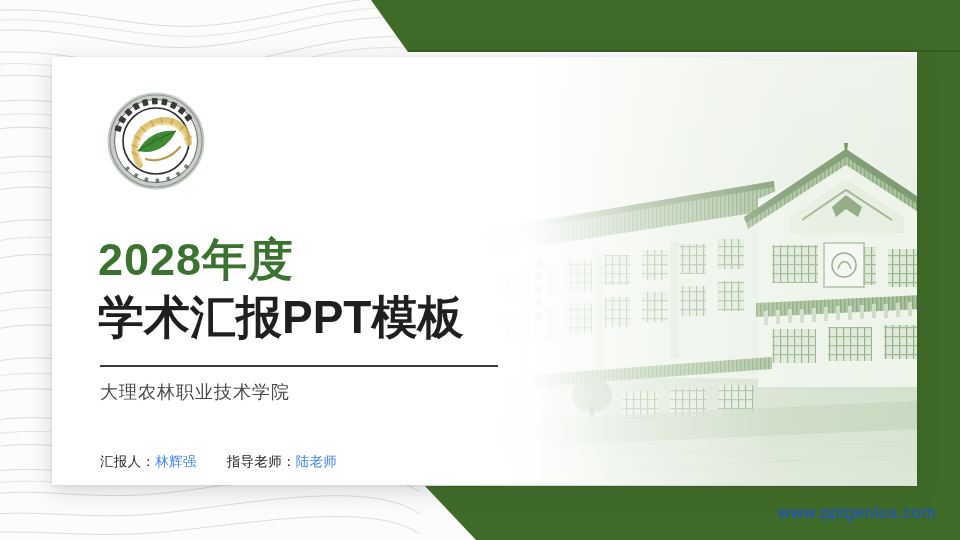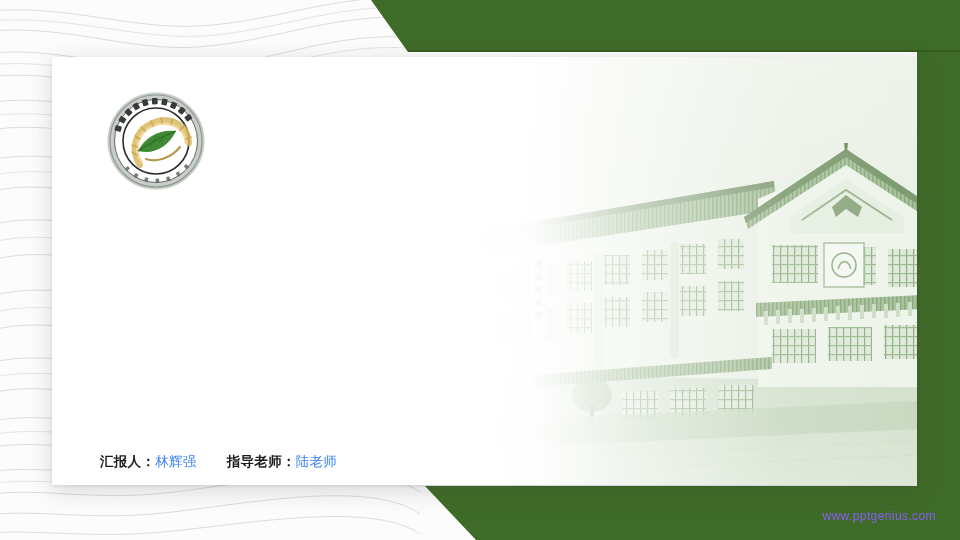--- a/index.html
+++ b/index.html
@@ -56,28 +56,28 @@
   .org{
     font-size:18px;color:#4a4a4a;margin:13px 0 0 2px;letter-spacing:1px;
     font-weight:normal;white-space:nowrap;
   }
 
   
   .presenter-row{
     position:absolute;left:48px;top:396px;font-size:13.5px;color:#2f2f2f;
     white-space:nowrap;letter-spacing:.3px;
   }
-  .presenter-row .lab{font-weight:bold;color:#1c1c1c;}
+  .presenter-row .lab{font-weight:normal;color:#1c1c1c;}
   .presenter-row .val{font-weight:normal;color:#3b82f6;}
   .presenter-row .gap{display:inline-block;width:22px;}
 
   
   .footer-url{
     position:absolute;right:24px;bottom:17px;z-index:3;
-    color:#8b5cf6;font-size:12px;letter-spacing:.4px;margin-left:44px;
+    color:#1d4ed8;font-size:17px;letter-spacing:.4px;margin-left:44px;
   }
 </style>
 </head>
 <body>
 
 <div class="slide">
 
   <div class="bg-contours">
     <svg viewBox="0 0 960 540" xmlns="http://www.w3.org/2000/svg" aria-hidden="true">
       <rect width="960" height="540" fill="#fcfcfc"></rect>
@@ -347,20 +347,26 @@
 
         <path d="M42,70 C50,54 66,48 80,50 C72,66 58,74 42,70 Z" fill="#3f8a35"></path>
         <path d="M42,70 C54,62 68,55 80,50" fill="none" stroke="#2e6a26" stroke-width="1.3"></path>
         <path d="M54,66 C56,62 58,58 61,55" fill="none" stroke="#2e6a26" stroke-width=".8"></path>
         <path d="M63,62 C65,58 68,55 71,53" fill="none" stroke="#2e6a26" stroke-width=".8"></path>
 
         <path d="M50,78 C62,82 76,76 84,66" fill="none" stroke="#b79a4c" stroke-width="2.2" stroke-linecap="round"></path>
       </svg>
     </div>
 
+    <div class="text-block">
+      <div class="year-line">2028年度</div>
+      <div class="main-title">学术汇报PPT模板</div>
+      <div class="rule"></div>
+      <div class="org">大理农林职业技术学院</div>
+    </div>
 
     <div class="presenter-row">
       <span class="lab">汇报人：</span><span class="val">林辉强</span>
       <span class="gap"></span>
       <span class="lab">指导老师：</span><span class="val">陆老师</span>
     </div>
 
   </div>
 
   <div class="footer-url">www.pptgenius.com</div>

